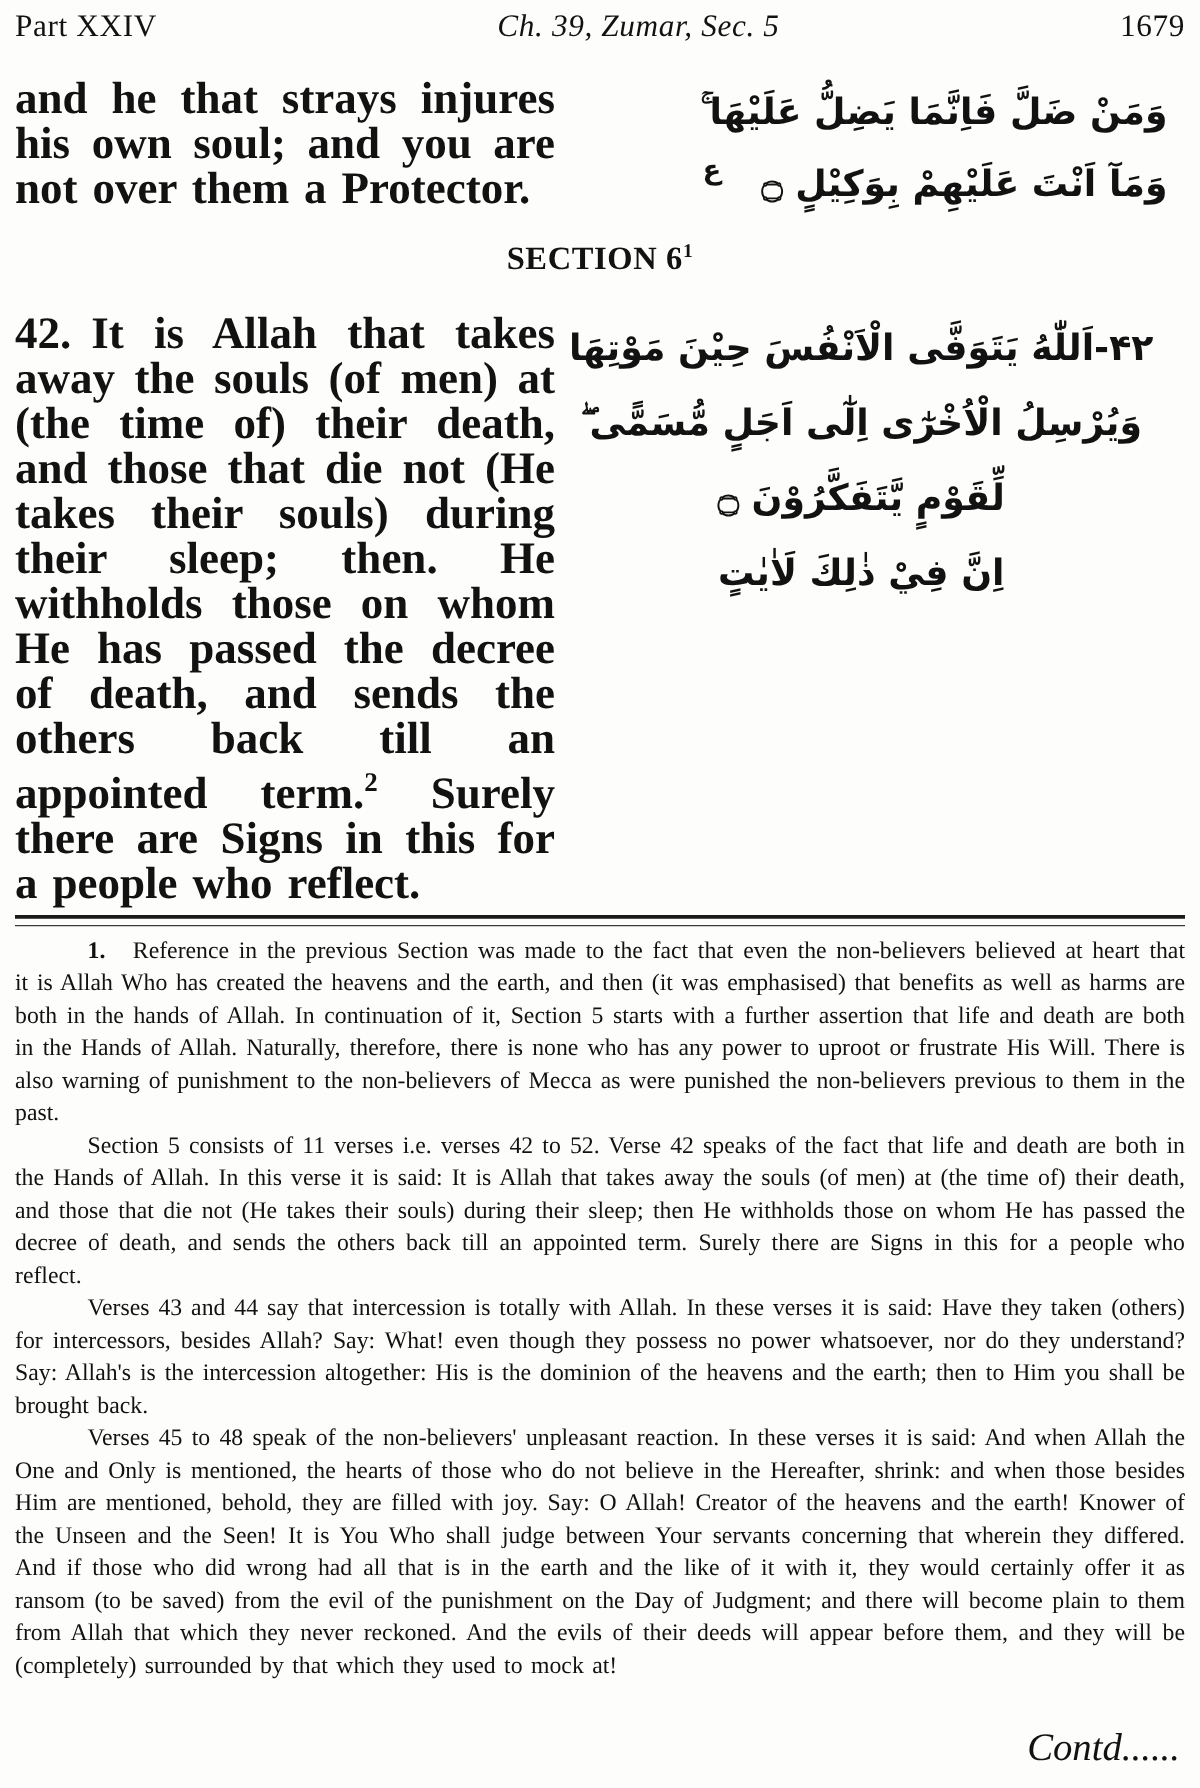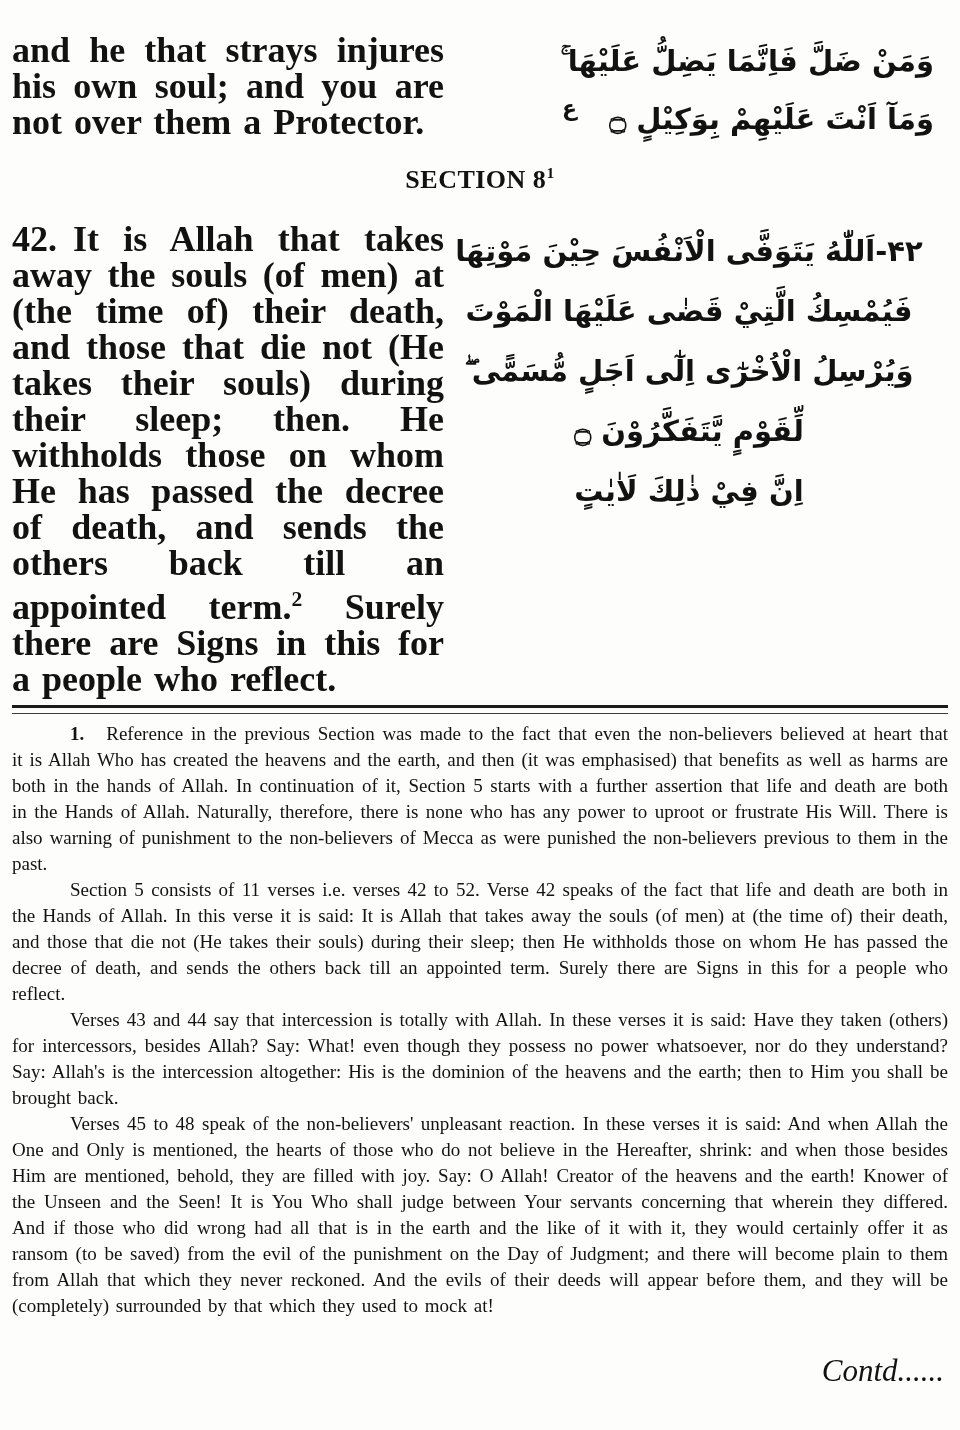--- a/index.html
+++ b/index.html
@@ -79,41 +79,45 @@
     font-style:italic;
     font-size:31px;
     padding-right:4px;
   }
 </style>
 </head>
 <body>
 
 <div class="page">
 
+  <div class="hdr">
+    <span>Part XXIV</span>
+    <span class="c">Ch. 39, Zumar, Sec. 5</span>
+    <span>1679</span>
+  </div>
 
   <div class="vrow row1">
     <div class="eng">and he that strays injures his own soul; and you are not over them a Protector.</div>
     <div class="arabic arabic1">
       <span class="ruku">ع</span>
       <div class="aline">وَمَنْ ضَلَّ فَاِنَّمَا يَضِلُّ عَلَيْهَا ۚ</div>
       <div class="aline">وَمَآ اَنْتَ عَلَيْهِمْ بِوَكِيْلٍ ۝</div>
     </div>
   </div>
 
   <div class="sechead">
-    <span>SECTION 8</span><sup>1</sup>
+    <span>SECTION 6</span><sup>1</sup>
   </div>
 
   <div class="vrow row2">
     <div class="eng">
       <span class="vnum">42.</span><span>It is Allah that takes away the souls (of men) at (the time of) their death, and those that die not (He takes their souls) during their sleep; then. He withholds those on whom He has passed the decree of death, and sends the others back till an appointed term.</span><sup>2</sup><span> Surely there are Signs in this for a people who reflect.</span>
     </div>
     <div class="arabic arabic2">
       <div class="aline">۴۲-اَللّٰهُ يَتَوَفَّى الْاَنْفُسَ حِيْنَ مَوْتِهَا</div>
-      <div class="aline">فَيُمْسِكُ الَّتِيْ قَضٰى عَلَيْهَا الْمَوْتَ</div>
       <div class="aline">وَيُرْسِلُ الْاُخْرٰٓى اِلٰٓى اَجَلٍ مُّسَمًّى ۖ</div>
       <div class="aline">لِّقَوْمٍ يَّتَفَكَّرُوْنَ ۝</div>
       <div class="aline">اِنَّ فِيْ ذٰلِكَ لَاٰيٰتٍ</div>
     </div>
   </div>
 
   <div class="divider"></div>
 
   <div class="fn">
     <p><span class="fn-num">1.</span><span>Reference in the previous Section was made to the fact that even the non-believers believed at heart that it is Allah Who has created the heavens and the earth, and then (it was emphasised) that benefits as well as harms are both in the hands of Allah. In continuation of it, Section 5 starts with a further assertion that life and death are both in the Hands of Allah. Naturally, therefore, there is none who has any power to uproot or frustrate His Will. There is also warning of punishment to the non-believers of Mecca as were punished the non-believers previous to them in the past.</span></p>

